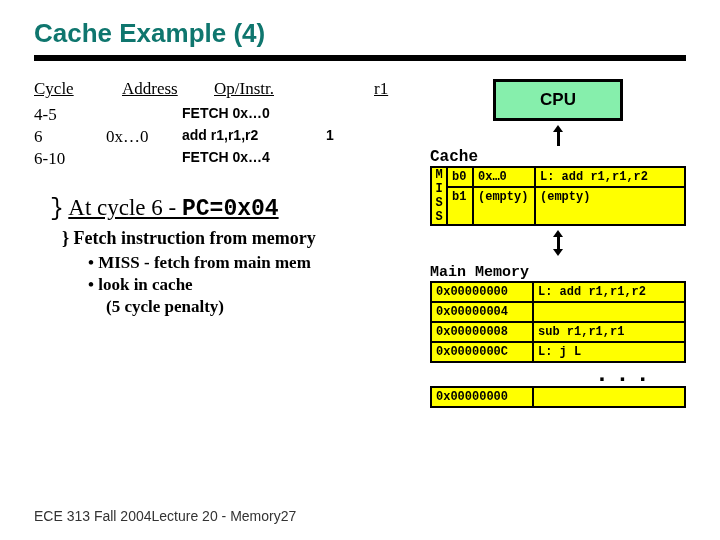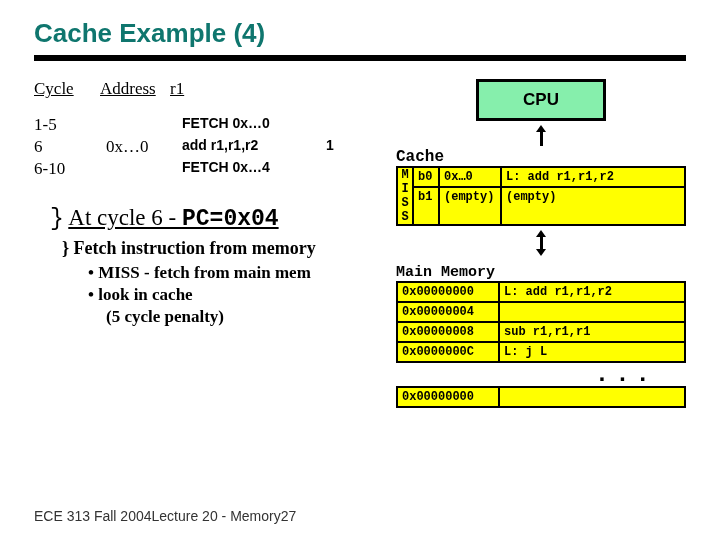--- a/index.html
+++ b/index.html
@@ -36,23 +36,23 @@
   .left-col { flex: 1; }
   .right-col { width: 290px; position: relative; }
 
   
   .trace {
     font-family: 'Times New Roman', serif;
     font-size: 17px;
   }
   .trace-head {
     display: flex;
-    gap: 8px;
+    gap: 30px;
     text-decoration: underline;
-    margin-bottom: 16px;
+    margin-bottom: 6px;
   }
   .trace-head span:nth-child(1){width:58px;}
   .trace-head span:nth-child(2){width:62px;}
   .trace-head span:nth-child(3){width:130px;}
   .trace-head span:nth-child(4){width:30px;}
   .trace-row {
     display: flex;
     gap: 14px;
     margin: 2px 0;
   }
@@ -186,24 +186,25 @@
 <div class="slide">
   <div class="title">Cache Example (4)</div>
   <div class="thick-rule"></div>
 
   <div class="two-col">
     <div class="left-col">
       <div class="trace">
         <div class="trace-head">
           <span>Cycle</span>
           <span>Address</span>
+          <span>Op/Instr.</span>
           <span>r1</span>
         </div>
         <div class="trace-row">
-          <span>1-5</span>
+          <span>4-5</span>
           <span></span>
           <span class="mono">FETCH 0x…0</span>
           <span class="mono"></span>
         </div>
         <div class="trace-row">
           <span>6</span>
           <span>0x…0</span>
           <span class="mono">add r1,r1,r2</span>
           <span class="mono">1</span>
         </div>

